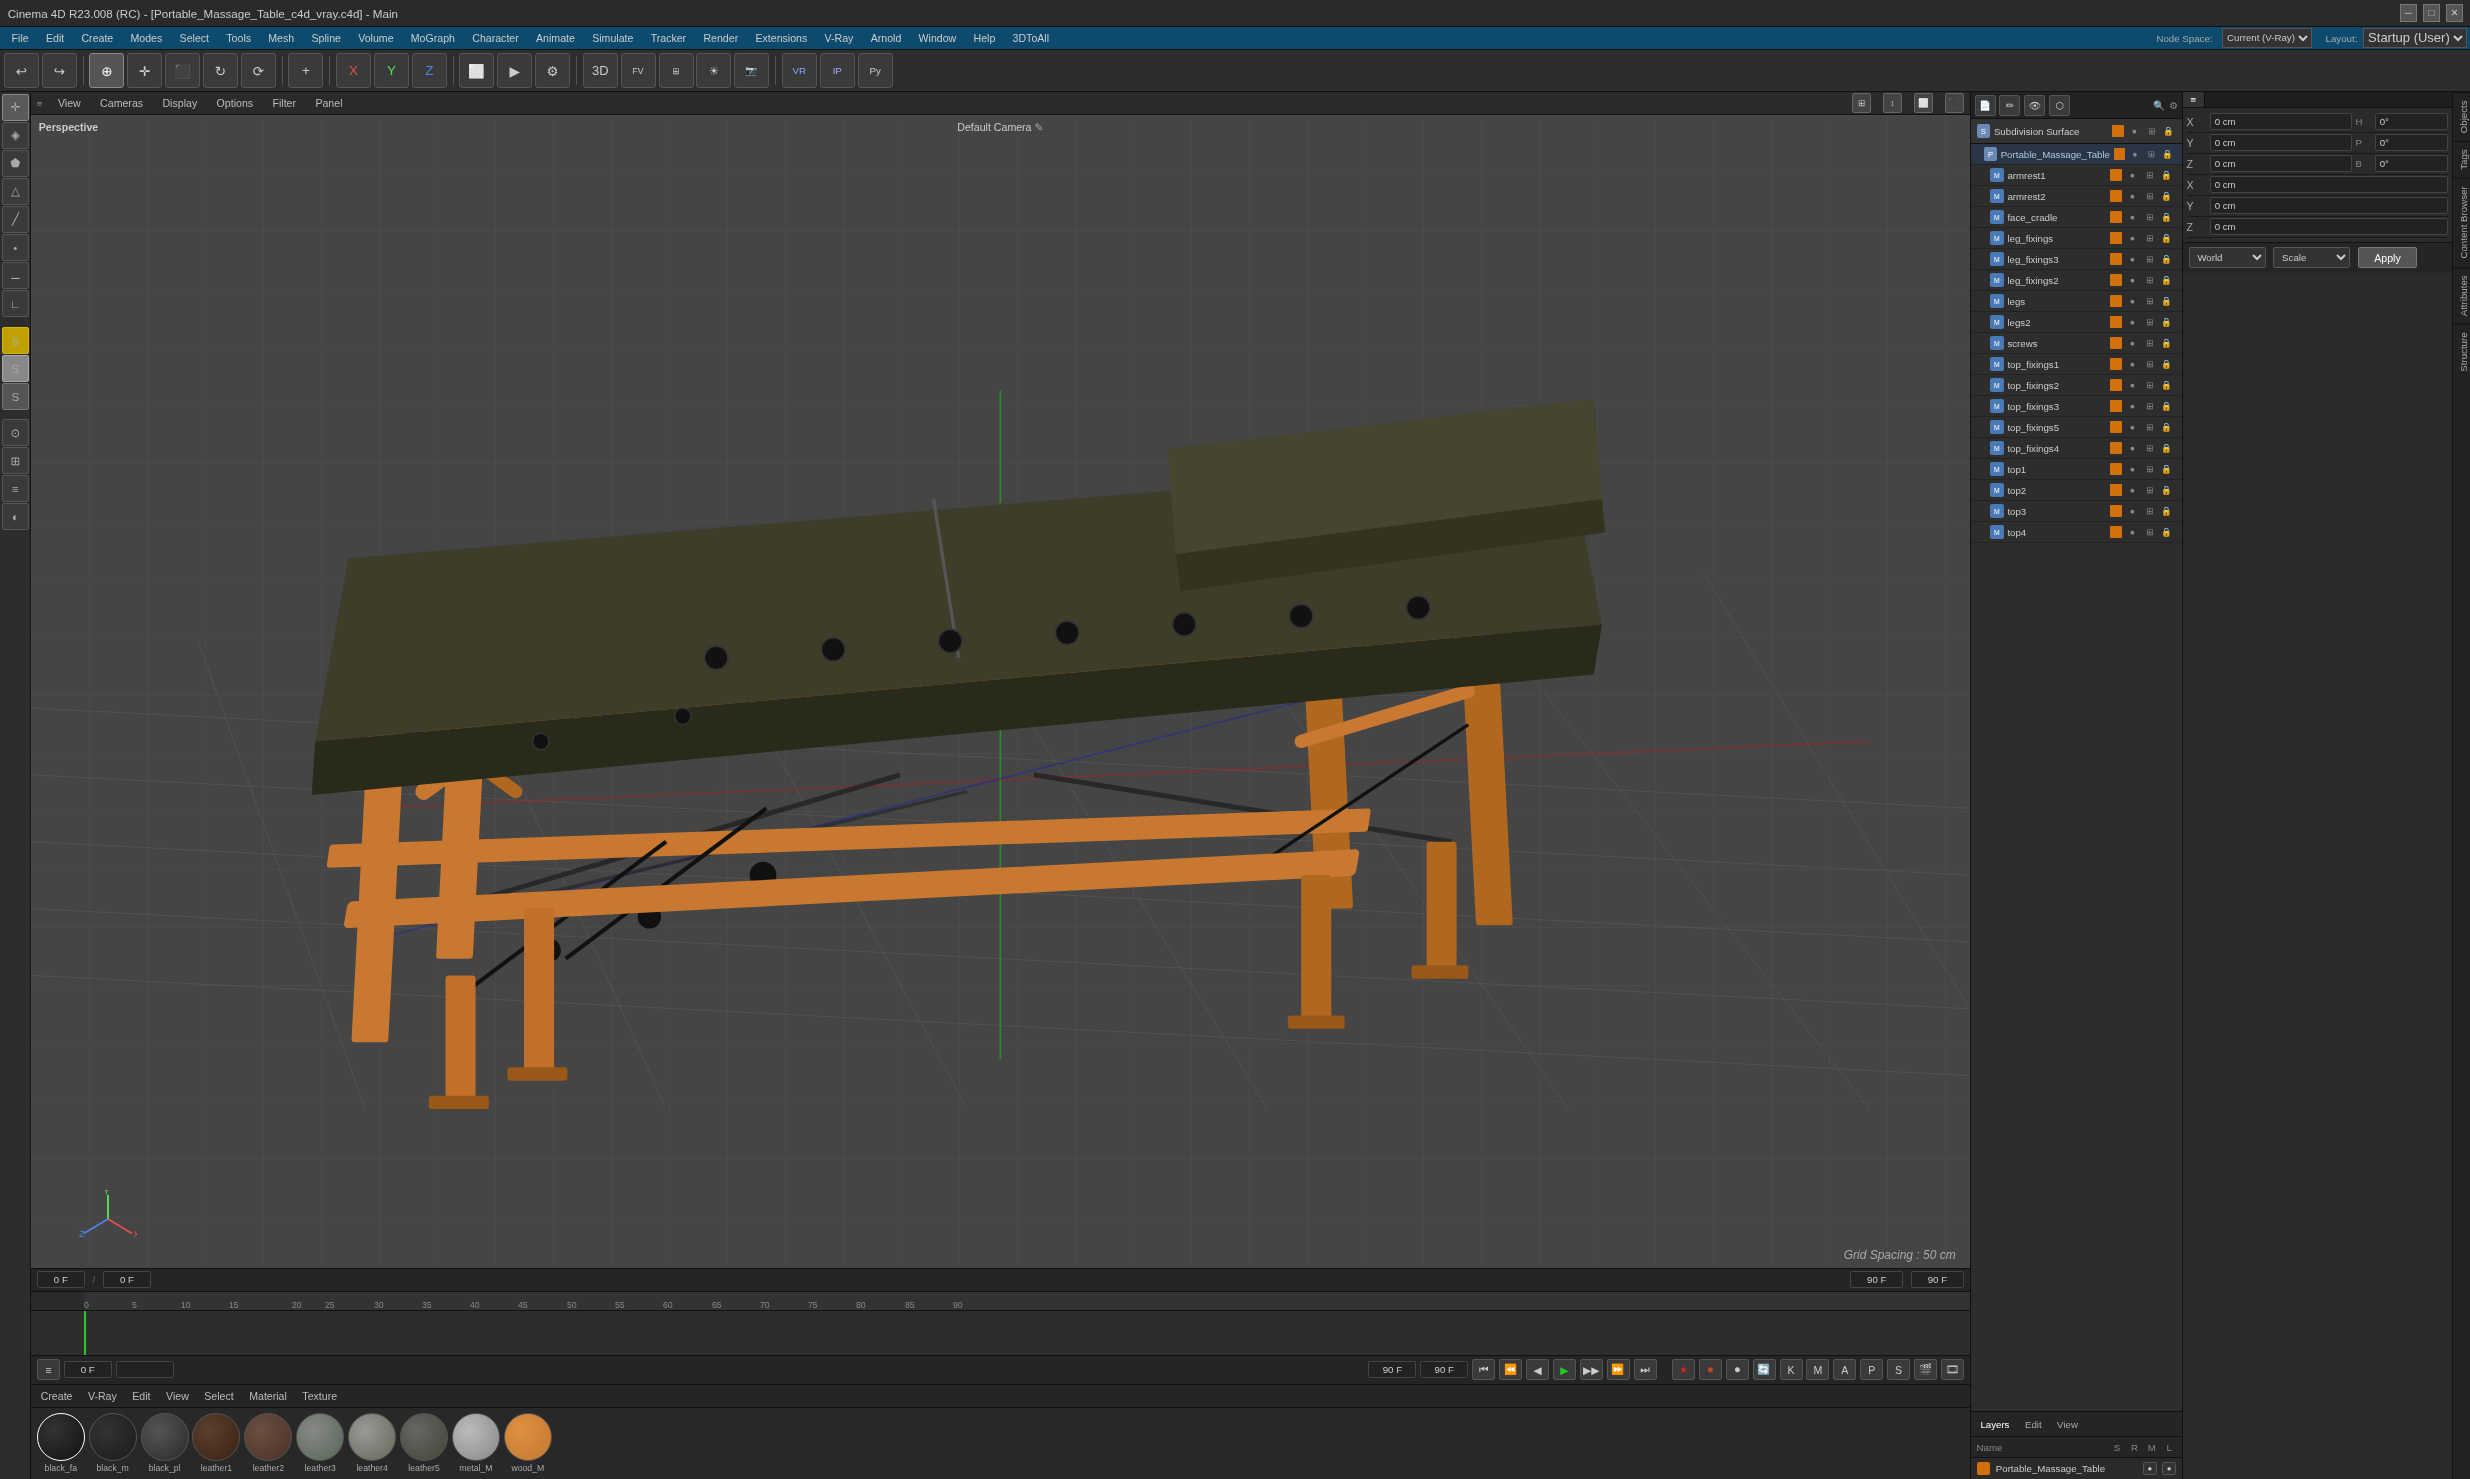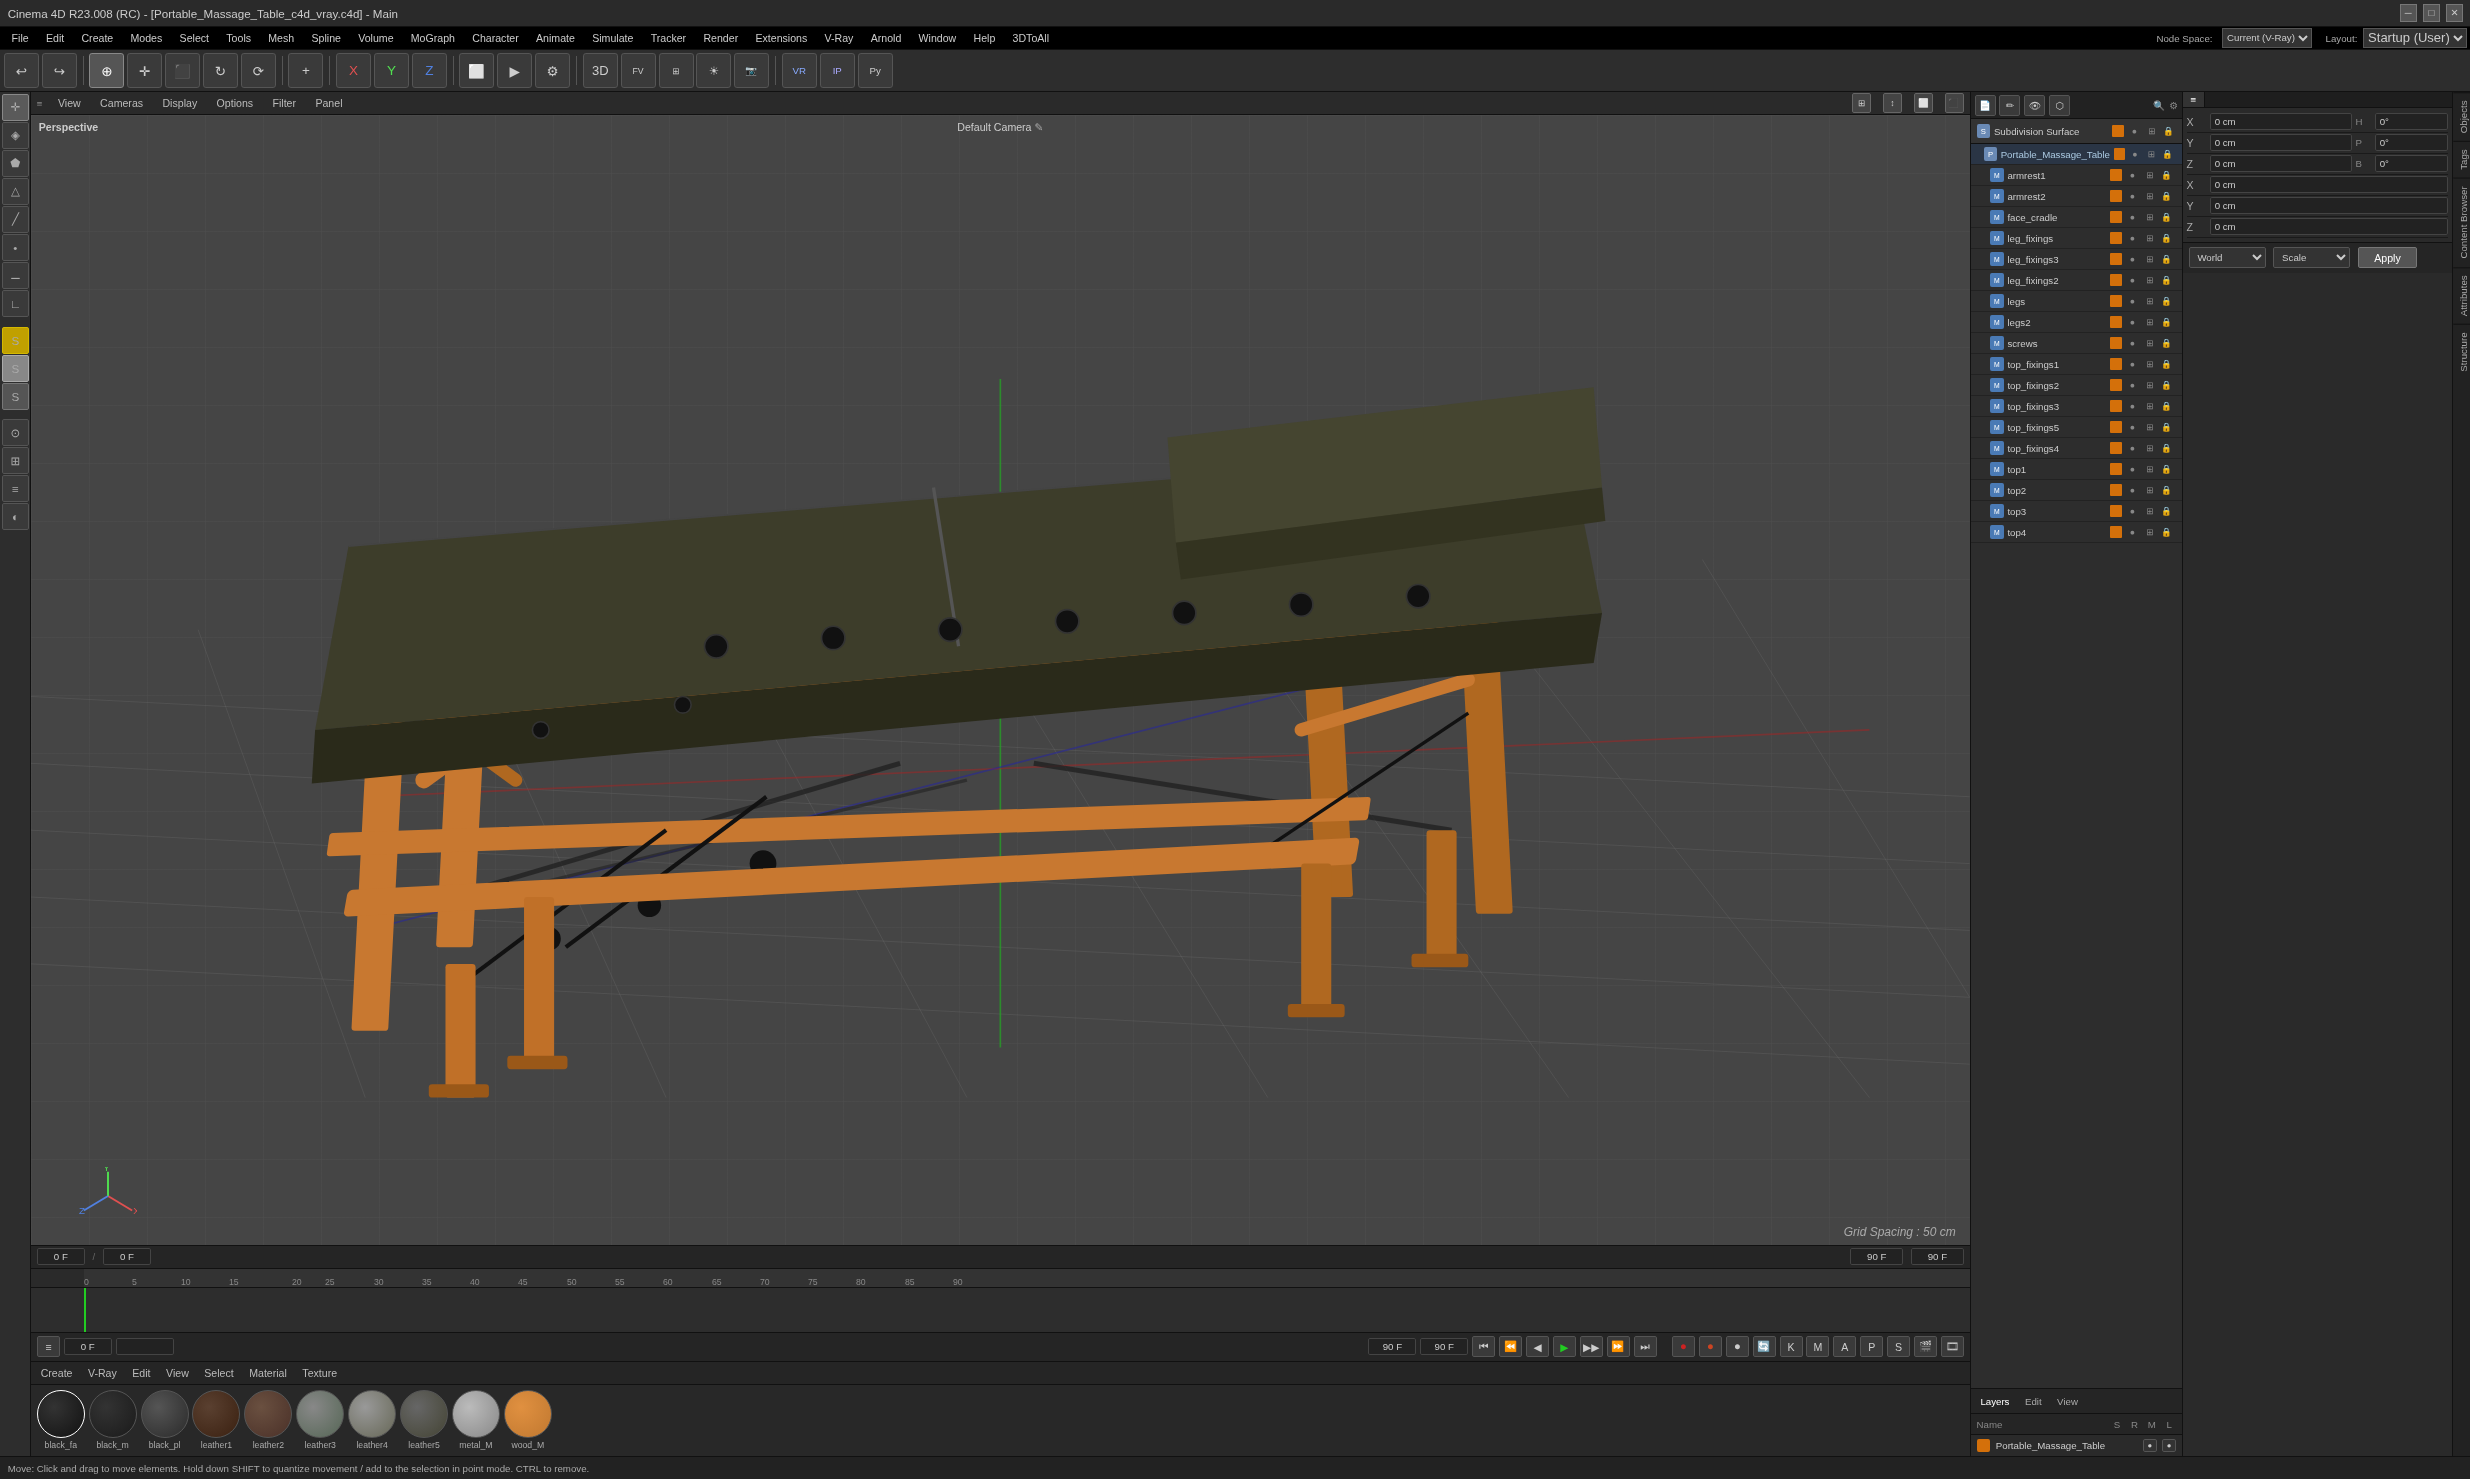--- a/index.html
+++ b/index.html
@@ -19,21 +19,21 @@
     #title-bar .window-controls { display: flex; gap: 5.8px; }
     #title-bar .win-btn {
       width: 17.4px; height: 17.4px;
       background: #555; border: 1px solid #777;
       display: flex; align-items: center; justify-content: center;
       font-size: 9.7px; color: #ccc; cursor: pointer;
     }
 
     
     #menu-bar {
-      background: #000000;
+      background: #0c4a6e;
       height: 23px;
       display: flex;
       align-items: center;
       padding: 0 3.9px;
       border-bottom: 1px solid #111;
       gap: 1.9px;
     }
     .menu-item {
       padding: 1.9px 7.7px;
       color: #ccc;
@@ -1079,17 +1079,14 @@
         <div class="fr-tab">Objects</div>
         <div class="fr-tab">Tags</div>
         <div class="fr-tab">Content Browser</div>
         <div class="fr-tab">Attributes</div>
         <div class="fr-tab">Structure</div>
       </div>
 
     </div>
   </div>
 
-  <div id="status-bar">
-    <span>Move: Click and drag to move elements. Hold down SHIFT to quantize movement / add to the selection in point mode. CTRL to remove.</span>
-  </div>
 </div>
 
 
 </body></html>

